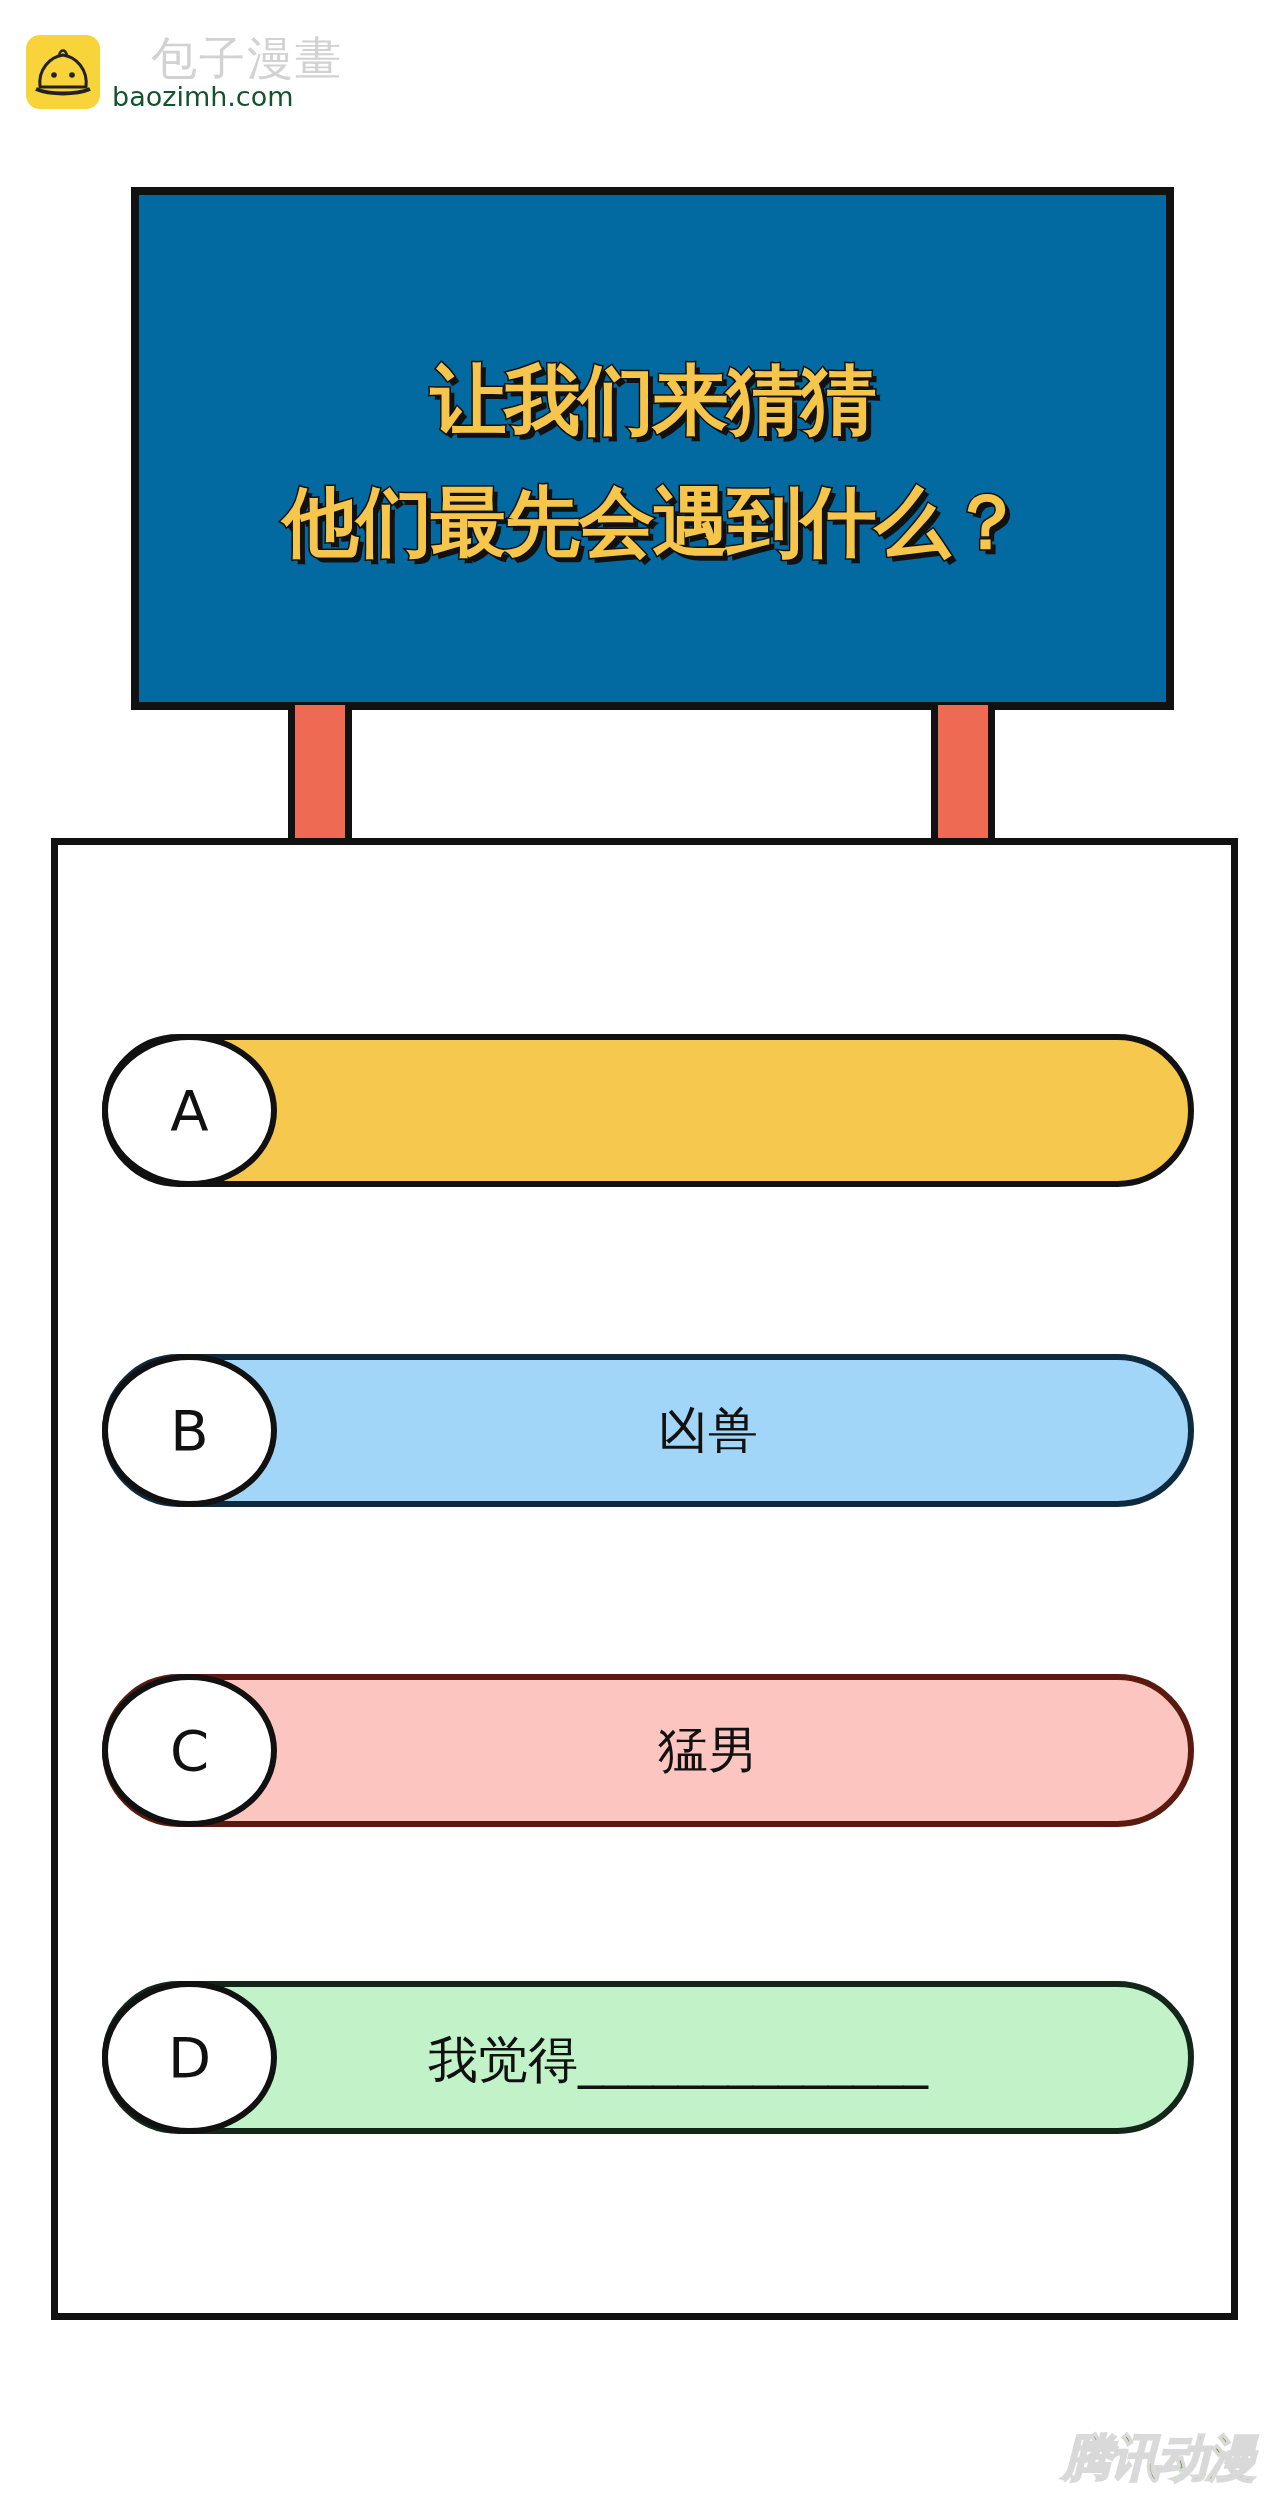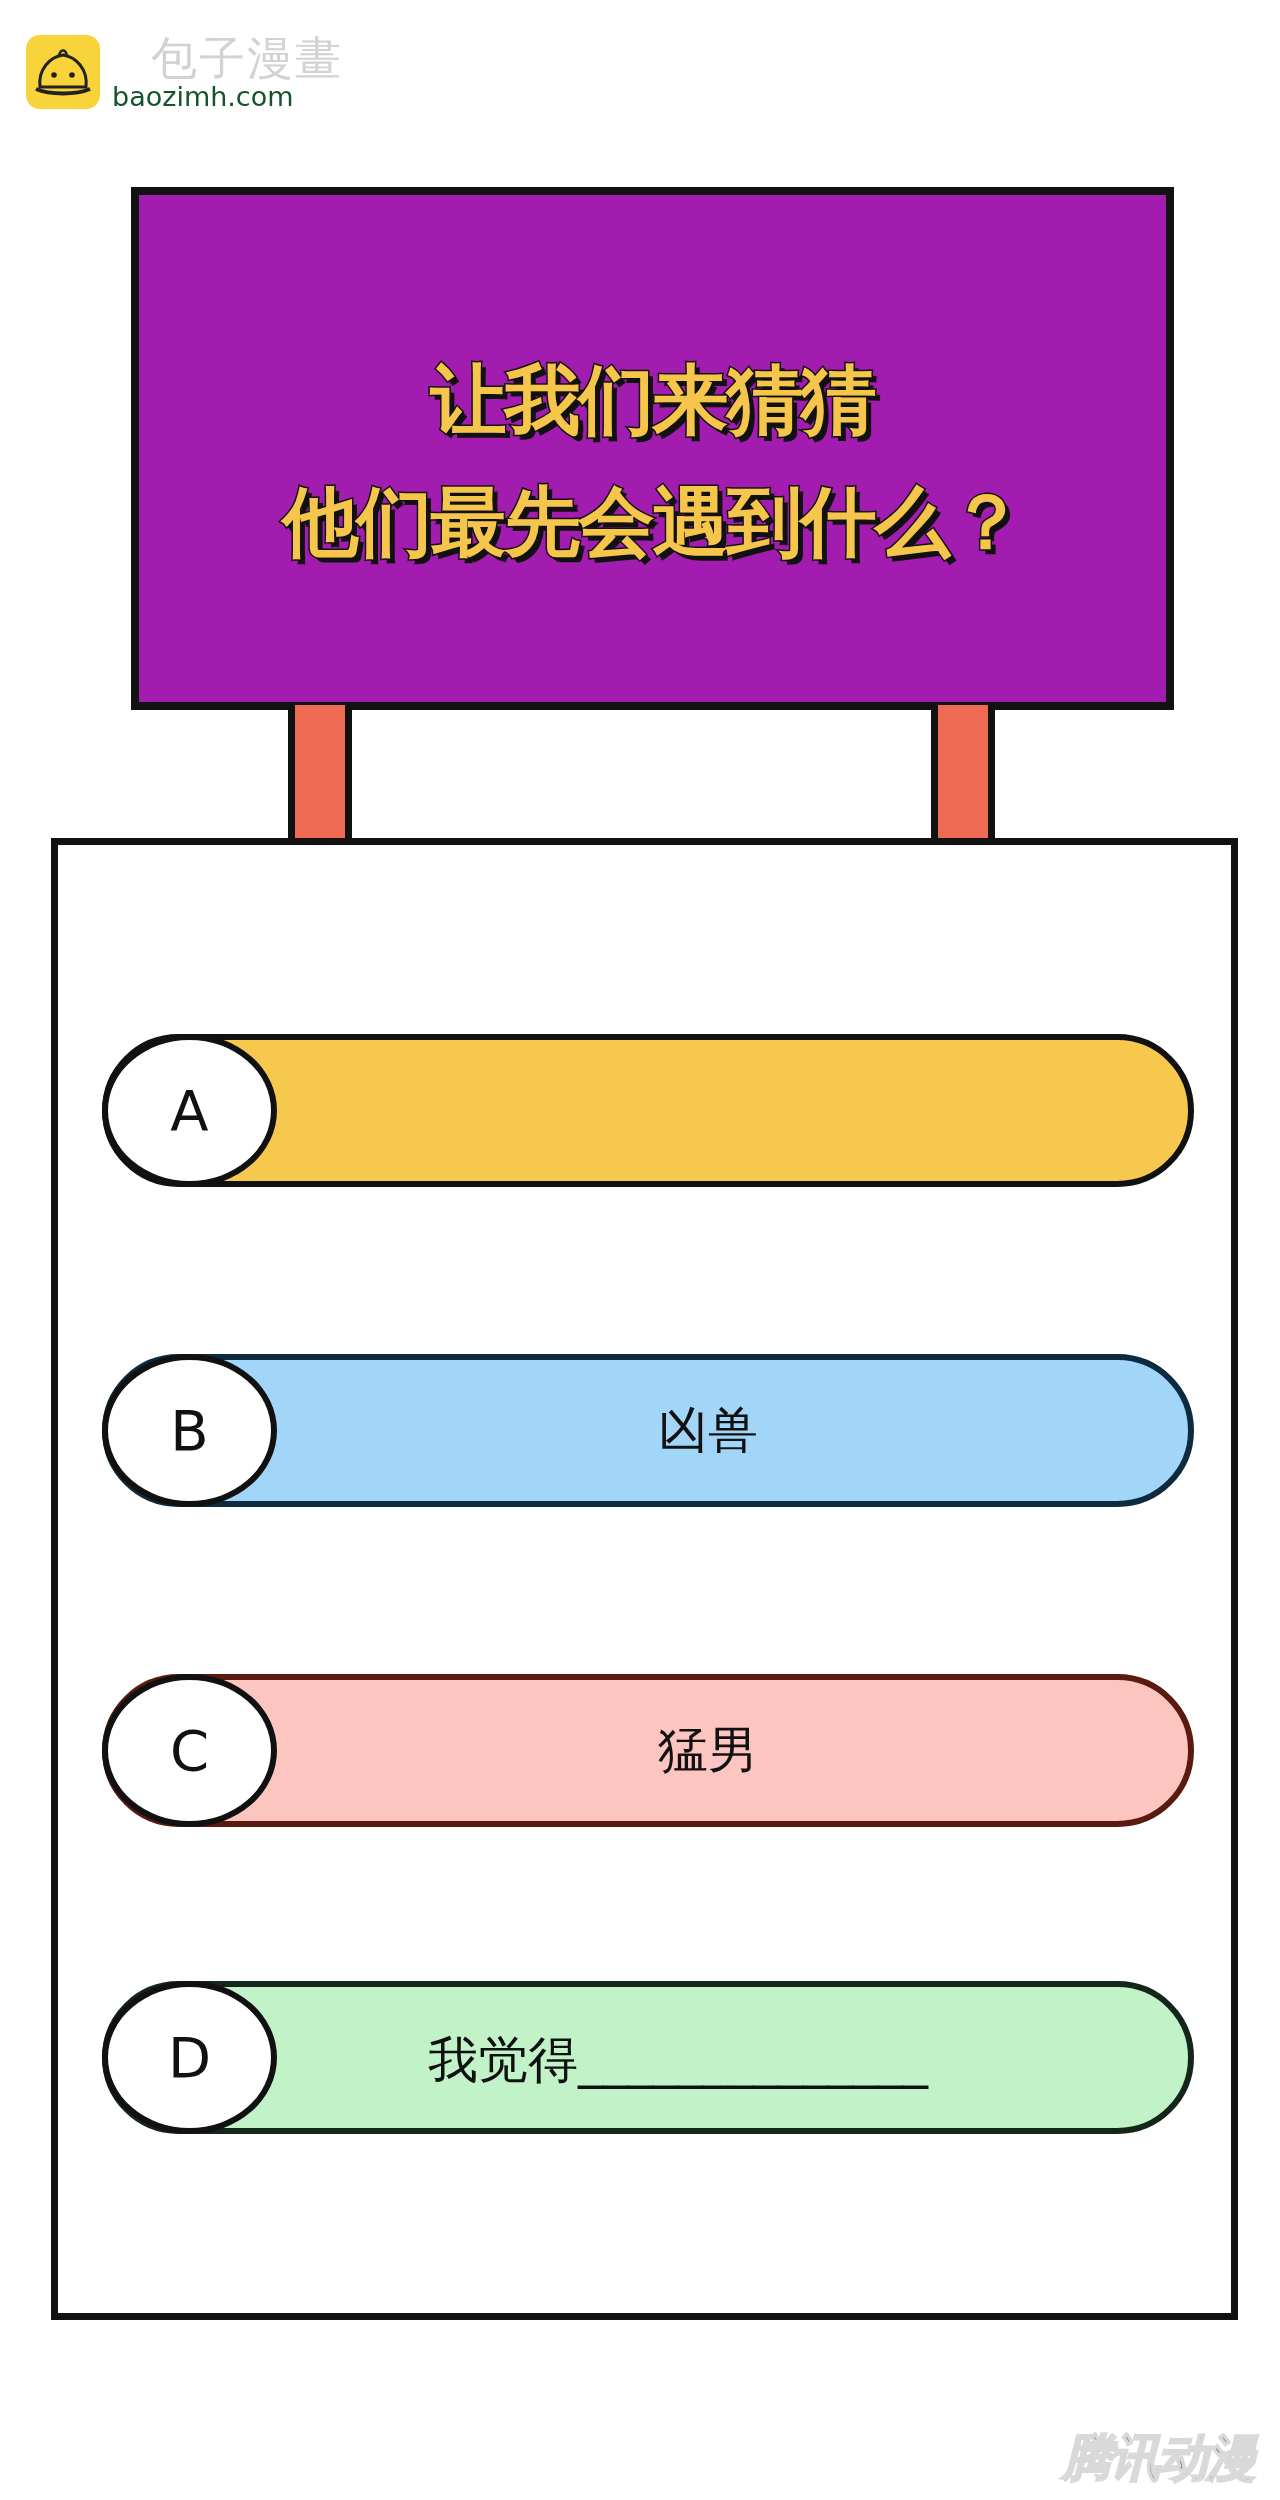--- a/index.html
+++ b/index.html
@@ -4,21 +4,21 @@
 <style>
   html, body { margin:0; padding:0; background:#ffffff; }
   body { width:1280px; height:2500px; position:relative; overflow:hidden; font-family:"DejaVu Sans", sans-serif; }
   .abs { position:absolute; }
   
   .logo-icon { left:26px; top:35px; width:74px; height:74px; background:#f8d33a; border-radius:14px; }
   .logo-icon svg { width:74px; height:74px; }
   .logo-cn { left:112px; top:32px; font-size:46px; color:#d2d2d2; letter-spacing:2px; line-height:52px;margin-left:39px; }
   .logo-en { left:112px; top:82px; font-size:27px; color:#14532d; line-height:30px; }
   
-  .board { left:131px; top:187px; width:1043px; height:523px; box-sizing:border-box; border:8px solid #111; background:#a21caf; }
+  .board { left:131px; top:187px; width:1043px; height:523px; box-sizing:border-box; border:8px solid #111; background:#0369a1; }
   .title { left:0; width:100%; text-align:center; font-size:76px; font-weight:bold; color:#f6c64c;
            -webkit-text-stroke:3px #111; paint-order:stroke fill; letter-spacing:-2px;
            text-shadow: 5px 5px 0 #111; line-height:90px; }
   .title.l1 { top:160px; }
   .title.l2 { top:282px; }
   .post { top:705px; width:64px; height:138px; box-sizing:border-box; background:#ef6a52; border:7px solid #111; border-top:none; border-bottom:none; }
   .post.left { left:288px; }
   .post.right { left:931px; }
   
   .panel { left:51px; top:838px; width:1187px; height:1482px; box-sizing:border-box; border:7px solid #111; background:#fff; }

